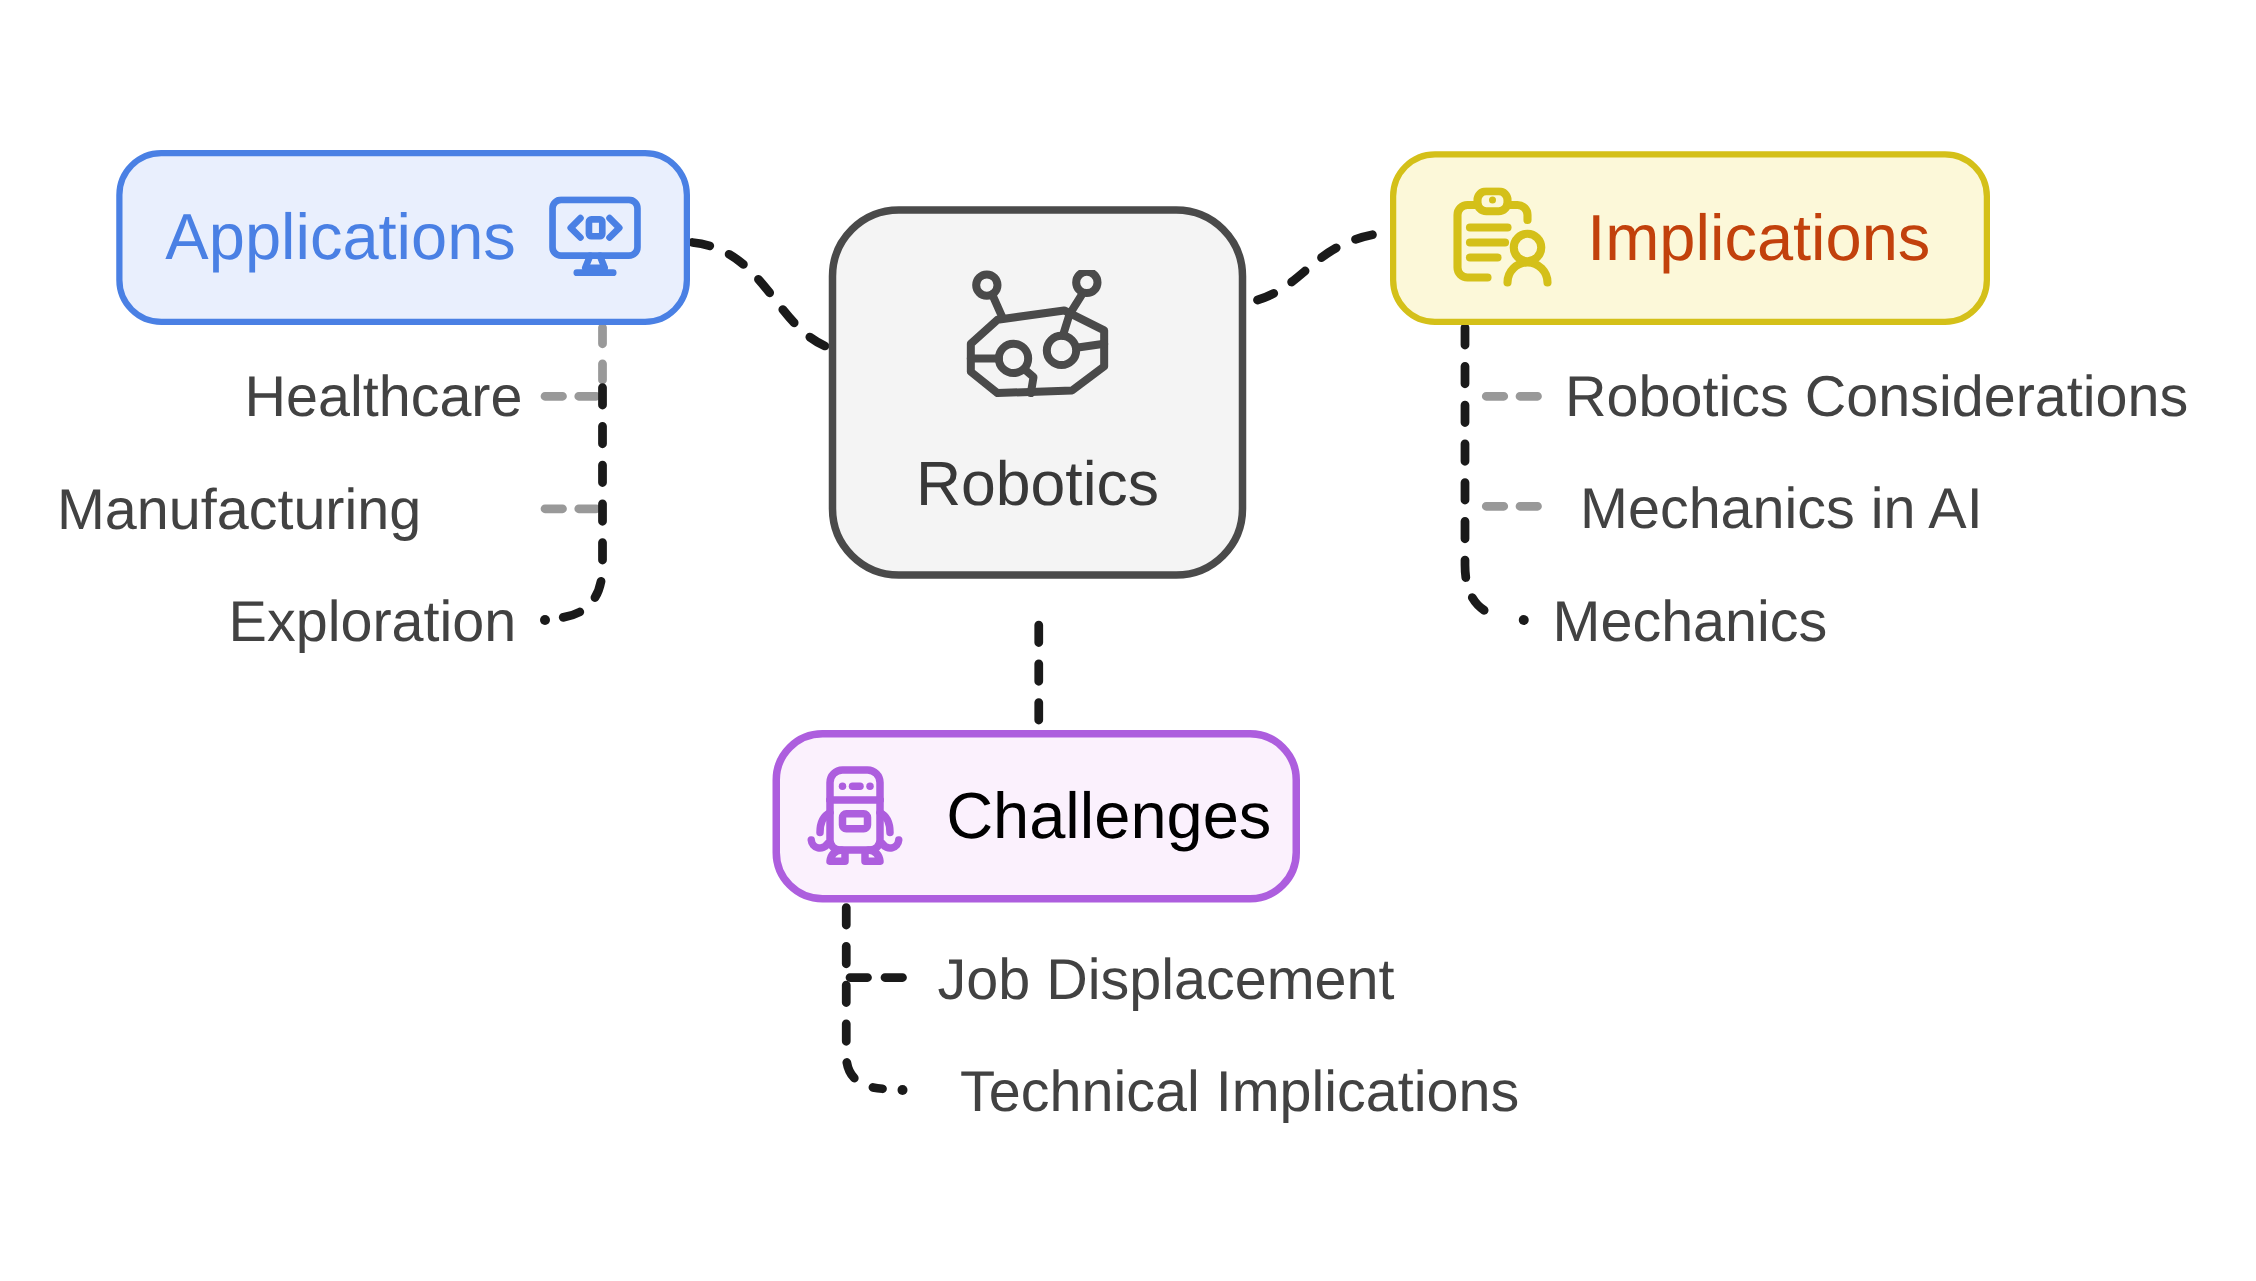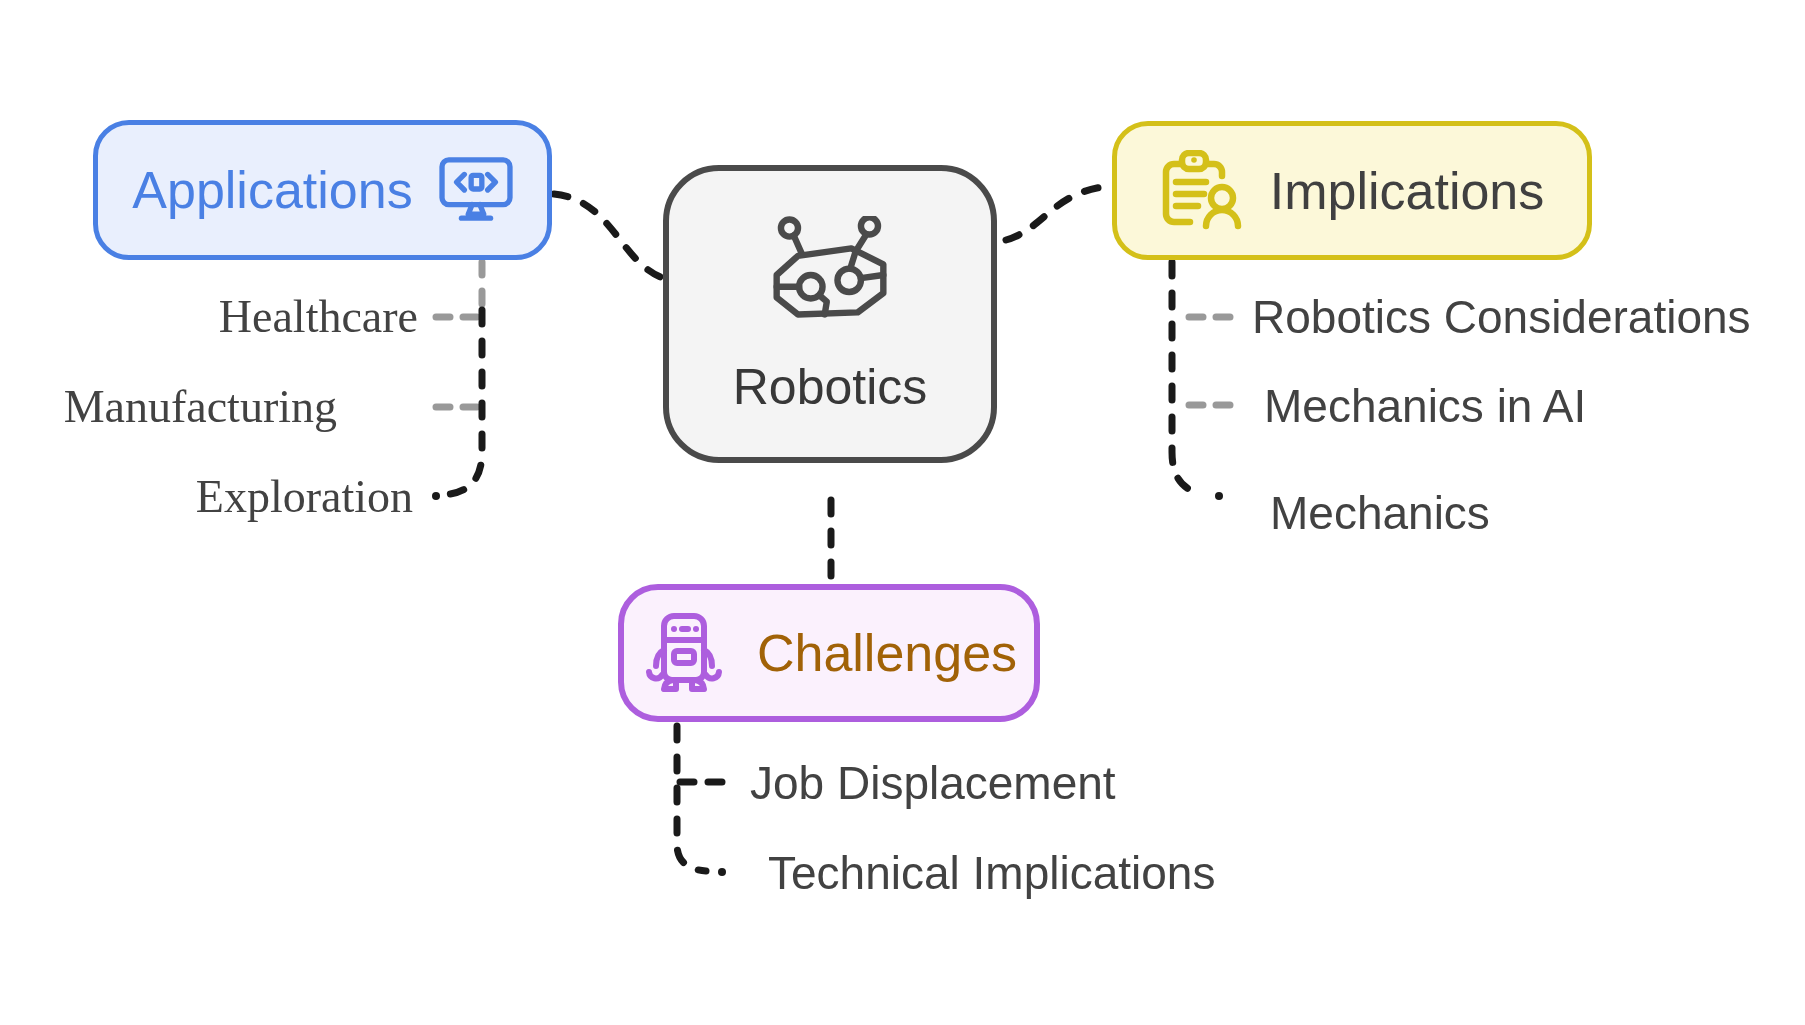--- a/index.html
+++ b/index.html
@@ -29,42 +29,42 @@
     white-space: nowrap;
   }
   .node-app {
     left: 93px; top: 120px; width: 459px; height: 140px;
     background: #e9effd; border: 5px solid #4a80e4; border-radius: 36px;
     color: #4a80e4; font-size: 52px; gap: 26px;
   }
   .node-imp {
     left: 1112px; top: 121px; width: 480px; height: 139px;
     background: #fcf8d9; border: 5px solid #d4c019; border-radius: 36px;
-    color: #404040; font-size: 52px; gap: 28px;
+    color: #c2410c; font-size: 52px; gap: 28px;
   }
   .node-chal {
     left: 618px; top: 584px; width: 422px; height: 138px;
     background: #fbf1fd; border: 6px solid #ad5ede; border-radius: 40px;
-    color: #a16207; font-size: 52px; gap: 30px;
+    color: #000000; font-size: 52px; gap: 30px;
   }
   .node-root {
     left: 663px; top: 165px; width: 334px; height: 298px;
     background: #f4f4f4; border: 6px solid #4a4a4a; border-radius: 56px;
     color: #383838; font-size: 50px;
     flex-direction: column; gap: 28px;
   }
   .leaf {
     position: absolute;
     font-size: 46px;
     color: #424242;
     white-space: nowrap;
     transform: translateY(-50%);
     line-height: 1;
   }
-  .leaf.anchor-right { text-align: right; font-family: Liberation Serif, serif; }
+  .leaf.anchor-right { text-align: right; }
   .node-label { line-height: 1; }
   .icon { display: block; flex: 0 0 auto; }
 </style>
 </head>
 <body>
 
 <div class="canvas">
 
   <svg class="edges" viewBox="0 0 1805 1025" fill="none">
 
@@ -152,18 +152,18 @@
     </svg>
     <div class="node-label">Challenges</div>
   </div>
 
   <div class="leaf anchor-right" style="right:1387px; top:317px;">Healthcare</div>
   <div class="leaf anchor-right" style="right:1468px; top:407px;">Manufacturing</div>
   <div class="leaf anchor-right" style="right:1392px; top:497px;">Exploration</div>
 
   <div class="leaf" style="left:1252px; top:317px;">Robotics Considerations</div>
   <div class="leaf" style="left:1264px; top:406px;">Mechanics in AI</div>
-  <div class="leaf" style="left:1270px; top:497px;margin-top:16px;">Mechanics</div>
+  <div class="leaf" style="left:1242px; top:497px;">Mechanics</div>
 
   <div class="leaf" style="left:750px; top:783px;">Job Displacement</div>
   <div class="leaf" style="left:768px; top:873px;">Technical Implications</div>
 
 </div>
 
 </body></html>

